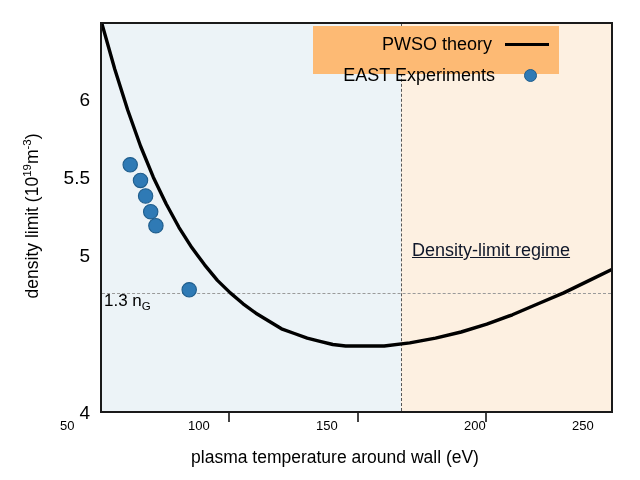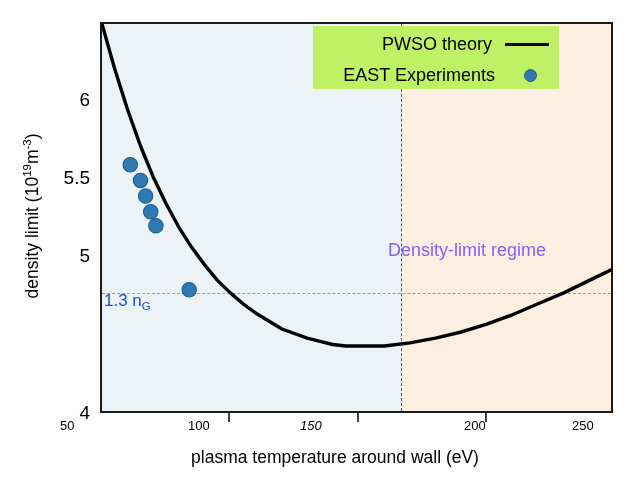--- a/index.html
+++ b/index.html
@@ -25,26 +25,26 @@
 
   
   #xlabel{position:absolute;left:0;width:640px;top:447px;text-align:center;font-size:17.5px;color:#000;padding-left:15px;}
   #ylabel{position:absolute;left:-168px;top:205px;width:400px;text-align:center;font-size:17.5px;color:#000;
           transform:rotate(-90deg);transform-origin:center center;}
   #ylabel sup, #ylabel sub{font-size:11.5px;}
 
   
   .annot{position:absolute;font-size:18px;white-space:nowrap;}
   #annot-free{left:196px;top:136px;color:#2b7ab8;}
-  #annot-limit{left:388px;top:240px;color:#8b5cf6;}
-  #annot-ng{left:104px;top:291px;color:#1d4ed8;font-size:17px;}
+  #annot-limit{left:412px;top:240px;color:#0f172a;text-decoration:underline;}
+  #annot-ng{left:104px;top:291px;color:#000000;font-size:17px;}
   #annot-ng sub{font-size:11.5px;}
 
   
-  #legend{position:absolute;left:313px;top:26px;width:246px;height:63px;background:#bef264;}
+  #legend{position:absolute;left:313px;top:26px;width:246px;height:48px;background:#fdba74;}
   .legend-row{position:relative;height:31px;display:flex;align-items:center;justify-content:flex-end;padding-right:10px;box-sizing:border-box;}
   .legend-row:first-child{margin-top:3px;}
   .legend-label{font-size:18px;color:#000;white-space:nowrap;}
   .legend-line{display:inline-block;width:44px;height:3.4px;background:#000;margin-left:13px;}
   .legend-dot{display:inline-block;width:11px;height:11px;border-radius:50%;background:#2f7ab5;border:1px solid #1f5d8c;margin-left:29px;margin-right:12px;}
 </style>
 </head>
 <body>
 
 <div id="figure">
@@ -58,21 +58,21 @@
   <div class="ytick" style="top:178.4px;"></div>
   <div class="ytick" style="top:256.6px;"></div>
   <div class="ytick" style="top:334.8px;"></div>
 
   <div class="xtick" style="left:228.25px;"></div>
   <div class="xtick" style="left:356.5px;"></div>
   <div class="xtick" style="left:484.75px;"></div>
 
   <div class="xticklabel" style="left:60px;">50</div>
   <div class="xticklabel" style="left:188px;">100</div>
-  <div class="xticklabel" style="left:300px;font-style:italic;">150</div>
+  <div class="xticklabel" style="left:316px;">150</div>
   <div class="xticklabel" style="left:464px;">200</div>
   <div class="xticklabel" style="left:572px;">250</div>
 
   <div id="xlabel">plasma temperature around wall (eV)</div>
   <div id="ylabel"><span>density limit (10</span><sup>19</sup><span>m</span><sup>-3</sup><span>)</span></div>
 
   <div id="plot-area">
     <div class="region" id="region-free"></div>
     <div class="region" id="region-limit"></div>
 

